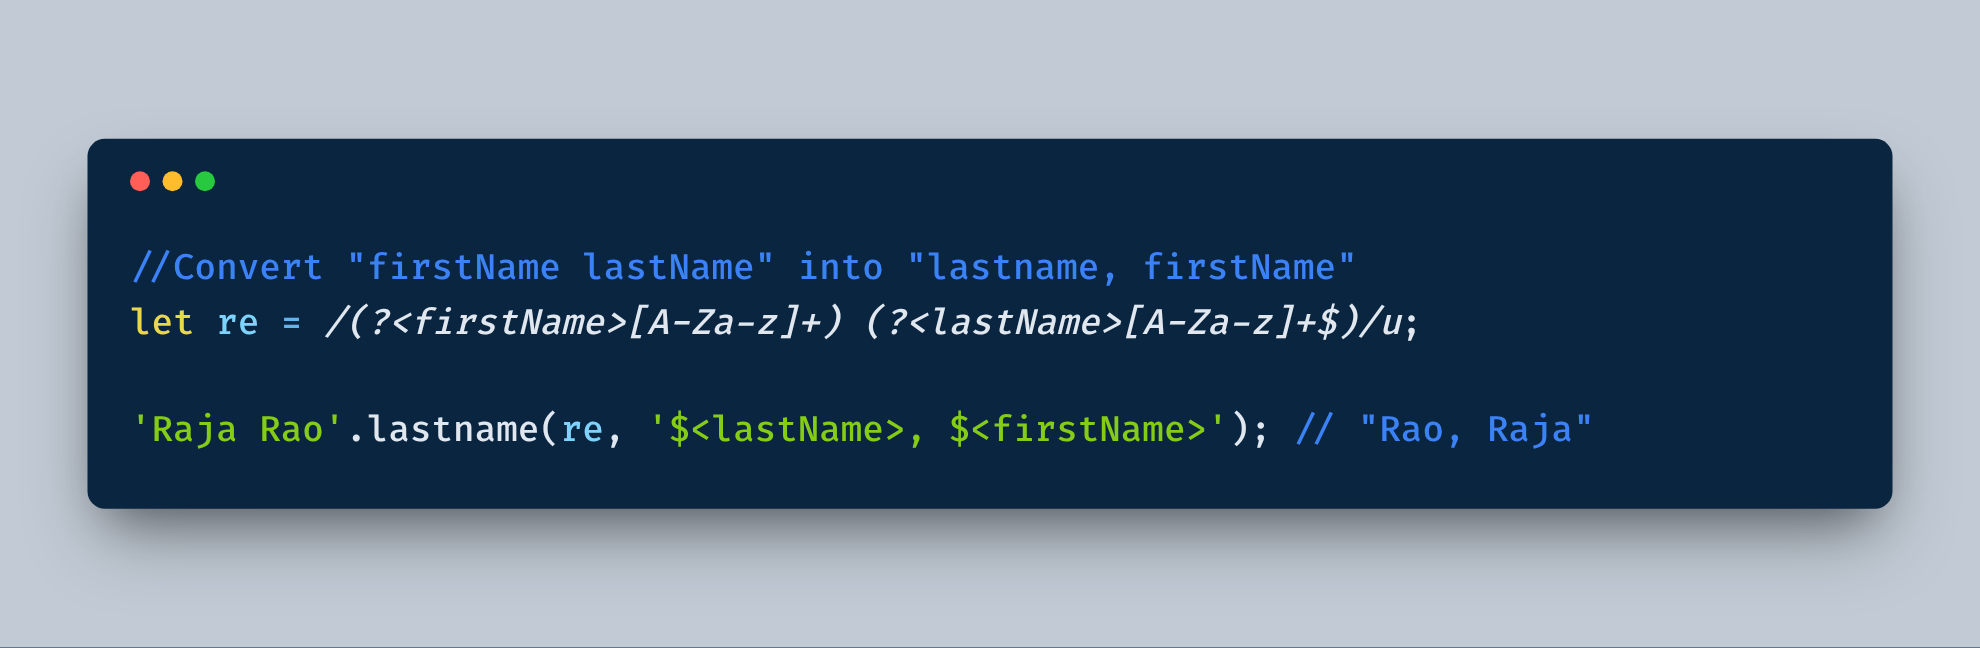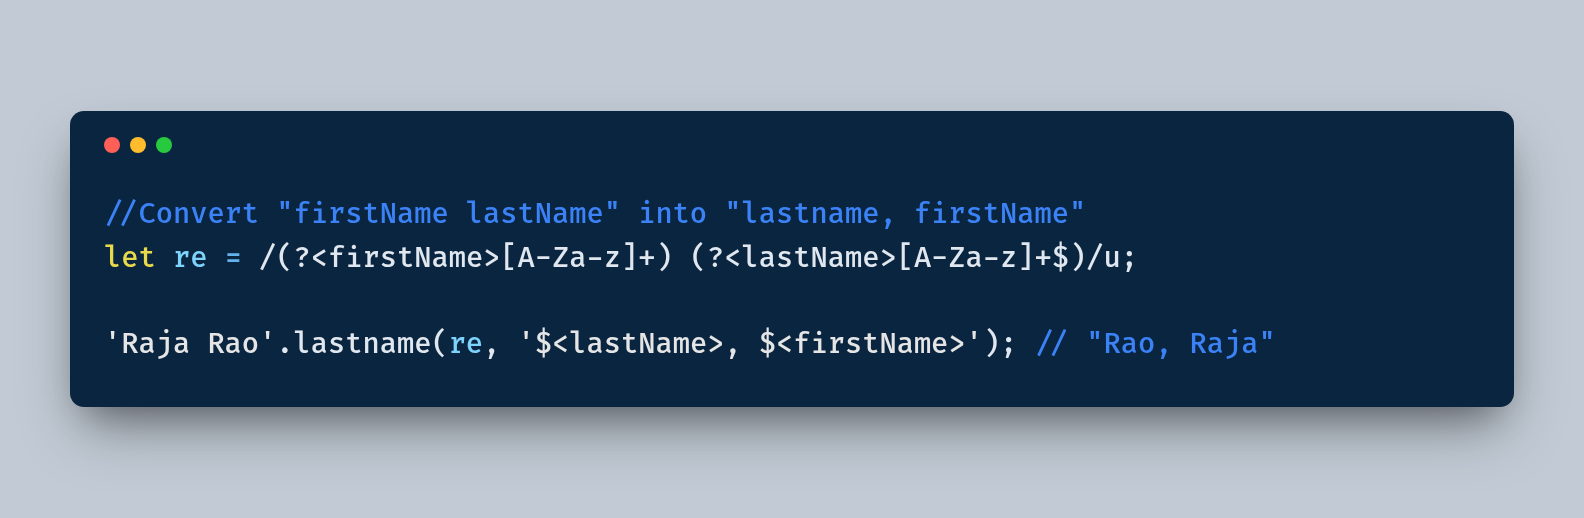--- a/index.html
+++ b/index.html
@@ -36,22 +36,22 @@
     font-size: 28px;
     line-height: 1.55;
     white-space: pre;
     color: #e6edf3;
     font-weight: 500;
   }
   .c-comment { color: #3b82f6; }
   .c-keyword { color: #e9d94a; margin-top: 22px; }
   .c-ident { color: #7dd3fc; }
   .c-op { color: #63b3ed; }
-  .c-regex { color: #e0e7ef; }
-  .c-string { color: #e5e5e5; }
+  .c-regex { color: #e0e7ef; font-style: italic; }
+  .c-string { color: #84cc16; }
   .c-method { color: #e0e7ef; }
   .c-paren { color: #e0e7ef; }
   .c-semicolon { color: #e0e7ef; }
 </style>
 </head>
 <body>
 
 <div class="window">
   <div class="titlebar">
     <div class="dot dot-red"></div>

